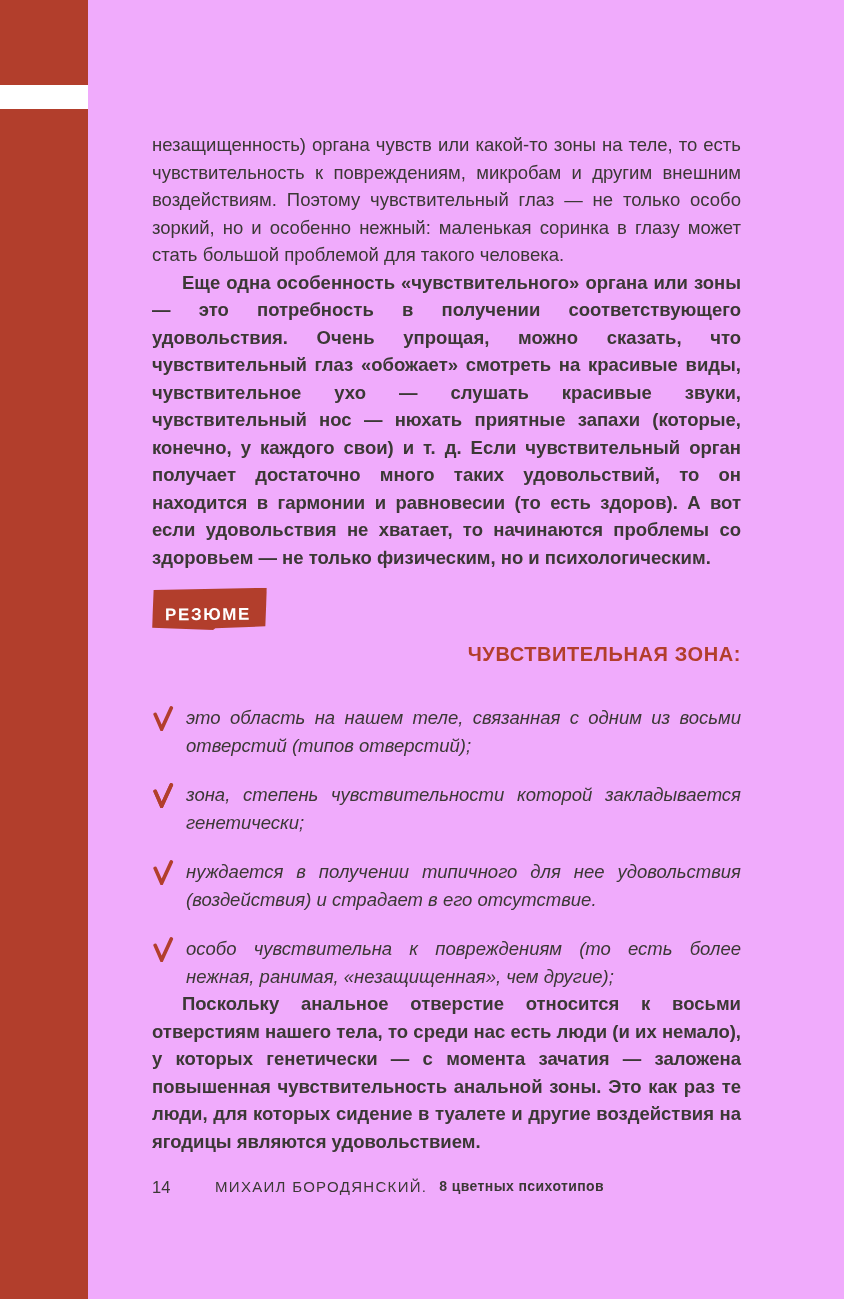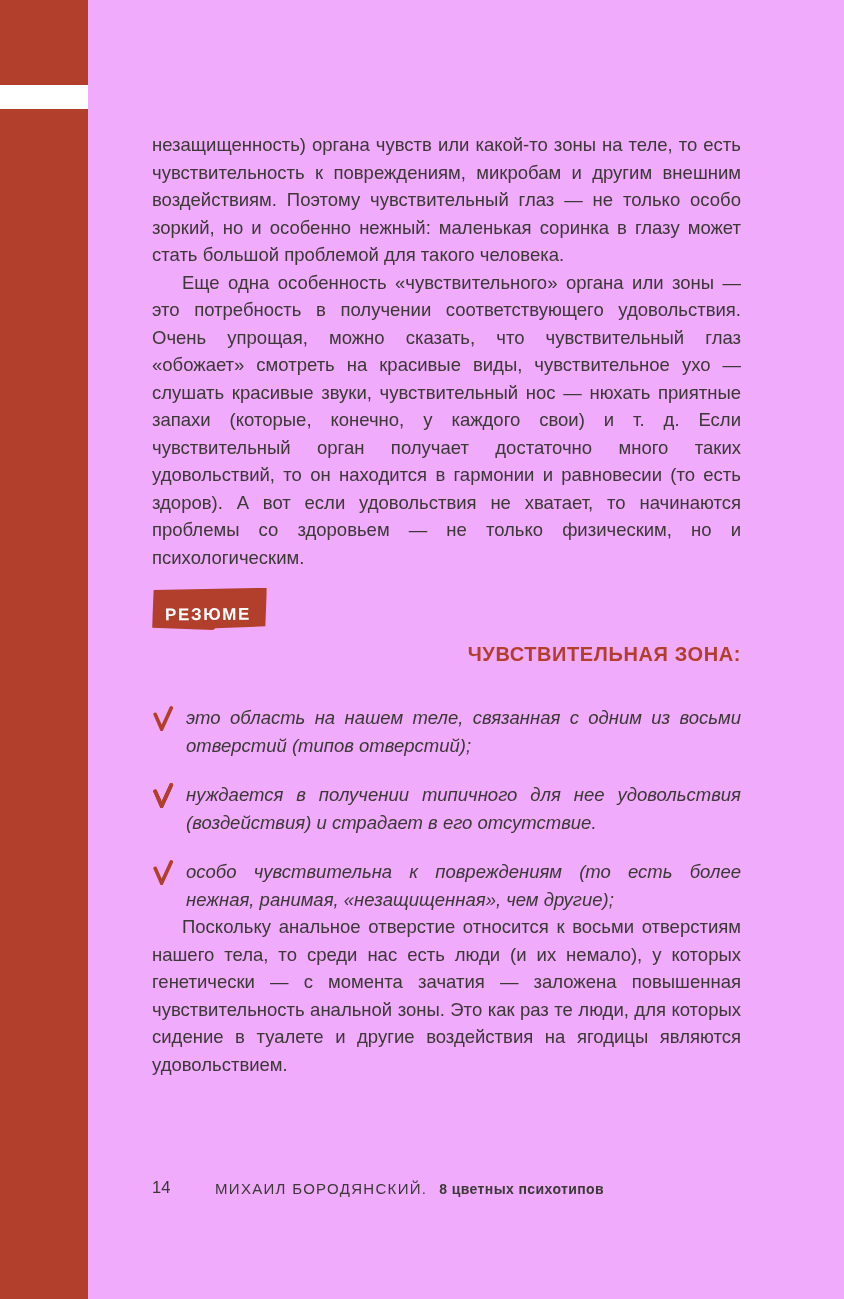--- a/index.html
+++ b/index.html
@@ -29,21 +29,21 @@
     position: absolute;
     left: 152px;
     top: 131px;
     width: 589px;
     color: var(--text, #3b3835);
     font-size: 18.5px;
     line-height: 27.5px;
     text-align: justify;
   }
   .content p { margin: 0; }
-  p.indent { text-indent: 30px; }
+  p.indent { text-indent: 30px; font-weight: bold; }
 
   .summary { margin-top: 17px; }
   .badge {
     display: inline-block;
     background: var(--accent, #b23e2c);
     color: #ffffff;
     font-weight: bold;
     font-size: 17px;
     letter-spacing: 1.6px;
     line-height: 1;
@@ -75,21 +75,21 @@
   }
   .closing { margin-top: 29px; }
 
   .footer {
     position: absolute;
     left: 152px;
     top: 1178px;
     width: 589px;
     color: var(--text, #3b3835);
     display: flex;
-    align-items: flex-end;
+    align-items: flex-start;
   }
   .page-number {
     font-size: 16.5px;
     width: 63px;
   }
   .footer-author {
     font-size: 15px;
     letter-spacing: 1.3px;
   }
   .footer-title {
@@ -131,20 +131,21 @@
         <div class="check-item">
           <svg class="check-icon" viewBox="0 0 24 27">
             <path d="M3.5 9 L10.5 25 L21 2" fill="none" stroke="#b23e2c" stroke-width="4" stroke-linecap="round" stroke-linejoin="miter"></path>
           </svg>
         </div>
 
         <div class="check-item">
           <svg class="check-icon" viewBox="0 0 24 27">
             <path d="M3.5 9 L10.5 25 L21 2" fill="none" stroke="#b23e2c" stroke-width="4" stroke-linecap="round" stroke-linejoin="miter"></path>
           </svg>
+          <span>зона, степень чувствительности которой закладывается генетически;</span>
         </div>
 
         <div class="check-item">
           <svg class="check-icon" viewBox="0 0 24 27">
             <path d="M3.5 9 L10.5 25 L21 2" fill="none" stroke="#b23e2c" stroke-width="4" stroke-linecap="round" stroke-linejoin="miter"></path>
           </svg>
           <span>нуждается в получении типичного для нее удовольствия (воздействия) и страдает в его отсутствие.</span>
         </div>
 
         <div class="check-item">

